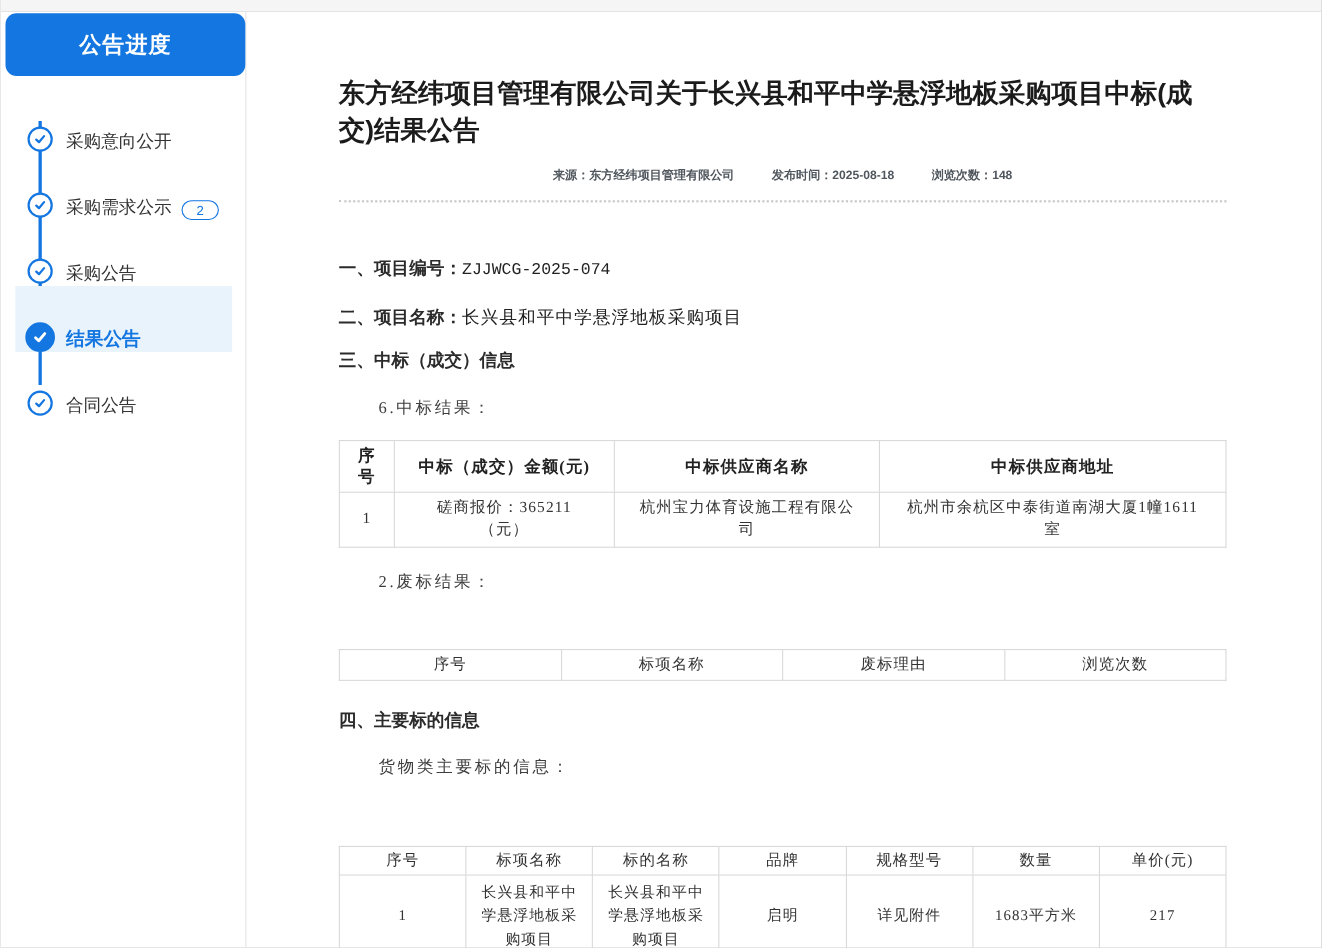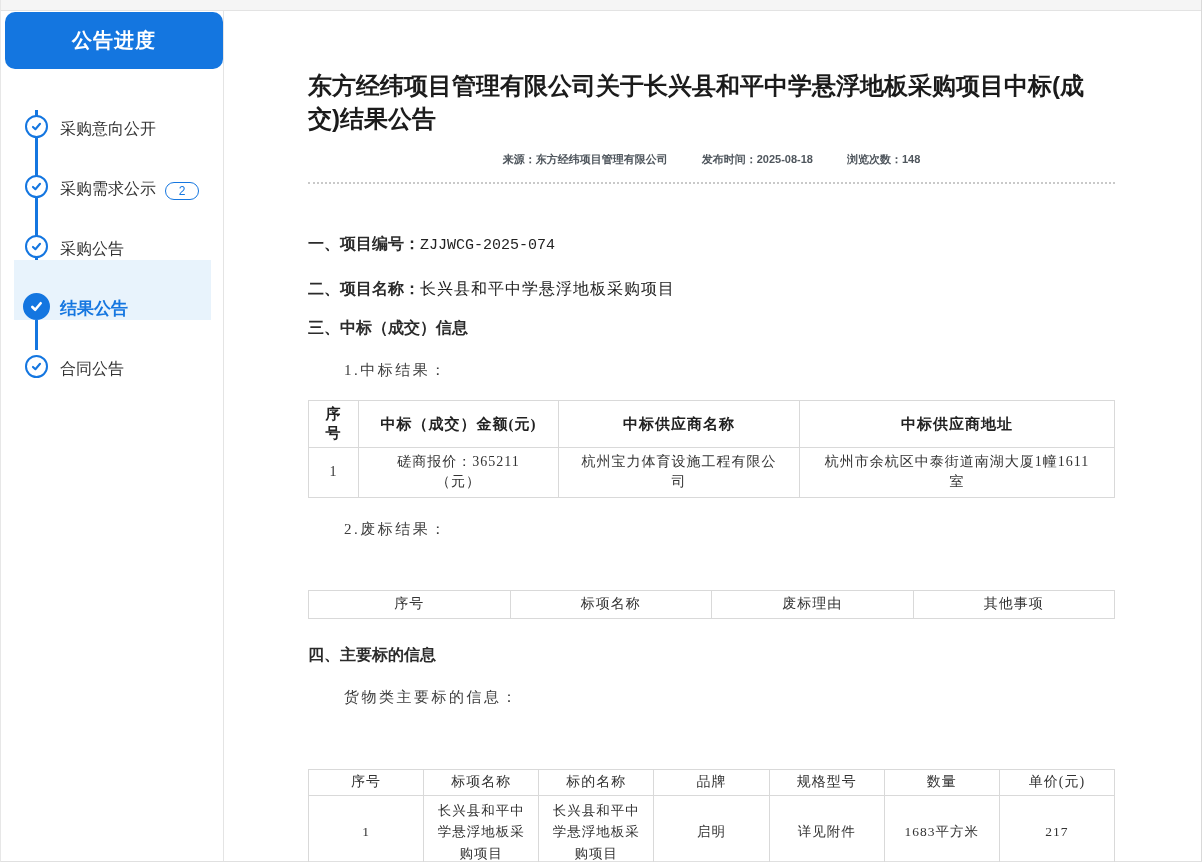--- a/index.html
+++ b/index.html
@@ -163,21 +163,21 @@
       <div class="sec sec-1">
         <span class="lbl">一、项目编号：</span><span class="val-mono">ZJJWCG-2025-074</span>
       </div>
 
       <div class="sec sec-2">
         <span class="lbl">二、项目名称：</span><span class="val-serif">长兴县和平中学悬浮地板采购项目</span>
       </div>
 
       <div class="sec sec-3">三、中标（成交）信息</div>
 
-      <div class="sub-note">1.中标结果：</div>
+      <div class="sub-note">6.中标结果：</div>
 
       <table class="tbl-award">
           <thead>
             <tr>
               <th>序号</th>
               <th>中标（成交）金额(元)</th>
               <th>中标供应商名称</th>
               <th>中标供应商地址</th>
             </tr>
           </thead>
@@ -192,21 +192,21 @@
         </table>
 
       <div class="sub-note">2.废标结果：</div>
 
       <table class="tbl-rejected">
           <thead>
             <tr>
               <th>序号</th>
               <th>标项名称</th>
               <th>废标理由</th>
-              <th>其他事项</th>
+              <th>浏览次数</th>
             </tr>
           </thead>
           <tbody></tbody>
         </table>
 
       <div class="sec sec-4">四、主要标的信息</div>
 
       <div class="sub-note">货物类主要标的信息：</div>
 
       <table class="tbl-goods">

